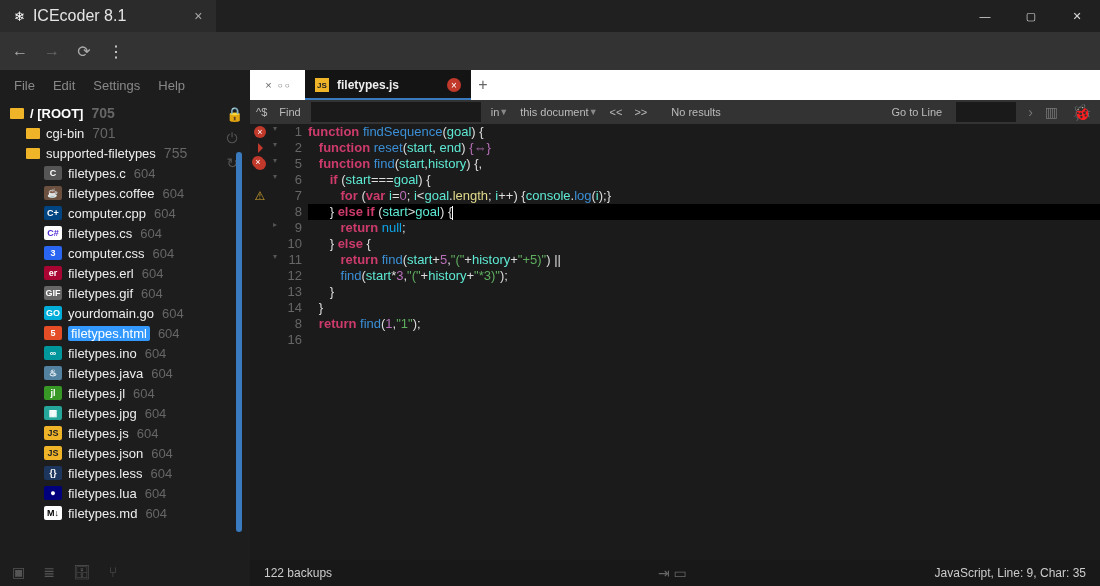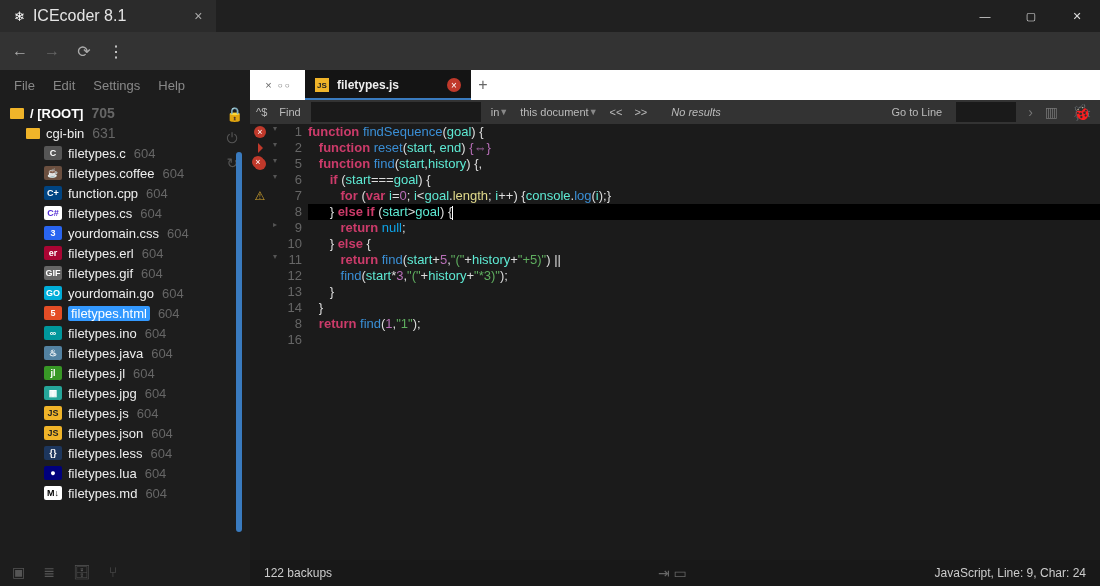--- a/index.html
+++ b/index.html
@@ -51,21 +51,21 @@
 .ed-tab::after { content:""; position:absolute; left:0; right:0; bottom:0; height:2px; background:#3a7bbf; }
 .tabstrip .add { width:24px; display:flex; align-items:center; justify-content:center; color:#666; background:#fff; }
 
 
 .findbar { height:24px; background:#333; display:flex; align-items:center; font-size:11px; color:#bbb; }
 .findbar .lbl { padding:0 6px; }
 .findbar .inp { width:170px; height:20px; background:#1a1a1a; margin:0 4px; }
 .findbar .sel { display:flex; align-items:center; padding:0 6px; }
 .findbar .chev { font-size:9px; color:#888; }
 .findbar .navfind span { padding:0 6px; }
-.findbar .results { padding:0 18px;font-style:italic; }
+.findbar .results { padding:0 18px; }
 .findbar .goto { margin-left:auto; padding:0 8px; }
 .findbar .gotoinp { width:60px; height:20px; background:#1a1a1a; margin:0 6px; }
 .findbar .ric { padding:0 6px; color:#777; font-size:14px; }
 .findbar .bug { color:#6a8a2f; font-size:16px; padding:0 8px; }
 
 
 .editor { flex:1; display:flex; font-family:"Consolas","Menlo",monospace; font-size:13px; background:#1b1b1b; position:relative; }
 .gut-marks { width:20px; background:#1b1b1b; }
 .gut-marks div { height:16px; display:flex; align-items:center; justify-content:center; font-size:10px; }
 .gut-fold { width:10px; }
@@ -140,45 +140,50 @@
     </div>
     <div class="tree" id="tree">
         <div class="tree-row root">
           <span class="folder-ico"></span>
           <span>/ [ROOT]</span>
           <span class="count">705</span>
         </div>
         <div class="tree-row" style="padding-left:20px">
           <span class="folder-ico"></span>
           <span>cgi-bin</span>
-          <span class="count">631</span>
+          <span class="count">701</span>
+        </div>
+        <div class="tree-row" style="padding-left:20px">
+          <span class="folder-ico"></span>
+          <span>supported-filetypes</span>
+          <span class="count">755</span>
         </div>
         <div class="file-row ">
           <span class="slot ic-c">C</span>
           <span class="fname">filetypes.c</span>
           <span class="size">604</span>
         </div>
         <div class="file-row ">
           <span class="slot ic-cof">☕</span>
           <span class="fname">filetypes.coffee</span>
           <span class="size">604</span>
         </div>
         <div class="file-row ">
           <span class="slot ic-cpp">C+</span>
-          <span class="fname">function.cpp</span>
+          <span class="fname">computer.cpp</span>
           <span class="size">604</span>
         </div>
         <div class="file-row ">
           <span class="slot ic-cs">C#</span>
           <span class="fname">filetypes.cs</span>
           <span class="size">604</span>
         </div>
         <div class="file-row ">
           <span class="slot ic-css">3</span>
-          <span class="fname">yourdomain.css</span>
+          <span class="fname">computer.css</span>
           <span class="size">604</span>
         </div>
         <div class="file-row ">
           <span class="slot ic-erl">er</span>
           <span class="fname">filetypes.erl</span>
           <span class="size">604</span>
         </div>
         <div class="file-row ">
           <span class="slot ic-gif">GIF</span>
           <span class="fname">filetypes.gif</span>
@@ -355,16 +360,16 @@
           <div class="code-line ">         <span class="fn">find</span><span class="pun">(</span><span class="var">start</span><span class="op">*</span><span class="num">3</span><span class="pun">,</span><span class="str">"("</span><span class="op">+</span><span class="var">history</span><span class="op">+</span><span class="str">"*3)"</span><span class="pun">);</span></div>
           <div class="code-line ">      <span class="pun">}</span></div>
           <div class="code-line ">   <span class="pun">}</span></div>
           <div class="code-line ">   <span class="kw">return</span> <span class="fn">find</span><span class="pun">(</span><span class="num">1</span><span class="pun">,</span><span class="str">"1"</span><span class="pun">);</span></div>
         </div>
     </div>
 
     <div class="statusbar">
       <span>122 backups</span>
       <span class="mid-ico">⇥ ▭</span>
-      <span class="right">JavaScript, Line: 9, Char: 24</span>
+      <span class="right">JavaScript, Line: 9, Char: 35</span>
     </div>
   </div>
 </div>
 
 </body></html>

